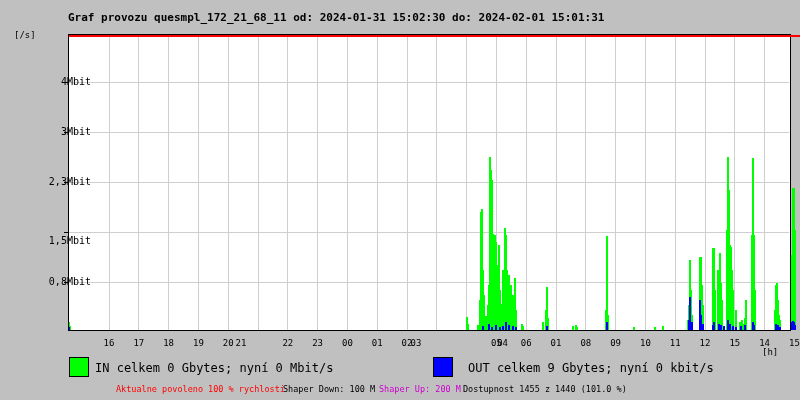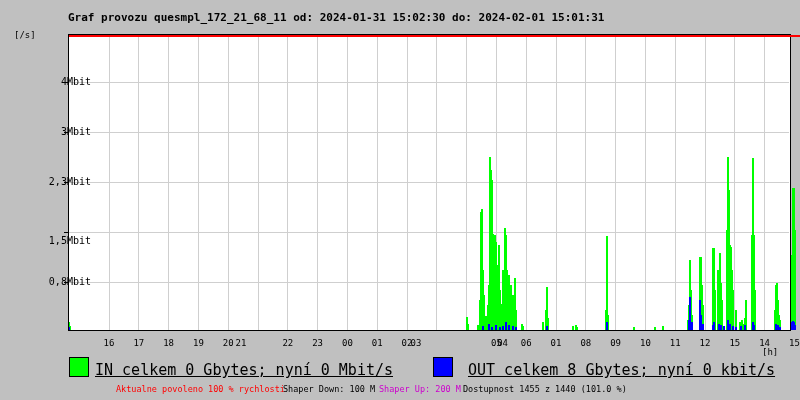--- a/index.html
+++ b/index.html
@@ -7,21 +7,21 @@
        font-family:"DejaVu Sans Mono",monospace;}
   .abs{position:absolute;}
   #graph-title{left:68px;top:11px;font-size:11px;font-weight:bold;white-space:pre;}
   #y-unit{left:14px;top:30px;font-size:9px;}
   #plot-svg{left:0;top:0;}
   .ylab{left:0;width:65px;text-align:right;font-size:10px;line-height:10px;height:10px;padding-left:26px;}
   .xlab{width:22px;text-align:center;font-size:9px;line-height:10px;top:338px;}
   #x-unit{left:762px;top:347px;font-size:9px;}
   .swatch{width:18px;height:18px;top:357px;border:1px solid #000;}
   #in-swatch{left:69px;} #out-swatch{left:433px;}
-  .leglab{top:361px;font-size:15px;white-space:pre;text-decoration:underline;}
+  .leglab{top:361px;font-size:12px;white-space:pre;}
   #in-label{left:95px;} #out-label{left:468px;}
   .foot{top:384px;font-size:8.5px;white-space:pre;}
   #foot-allowed{left:116px;} #foot-down{left:283px;}
   #foot-up{left:379px;} #foot-avail{left:463px;}
 </style>
 </head>
 <body style="background: rgb(192, 192, 192);">
 
 <div class="abs" id="graph-title">Graf provozu quesmpl_172_21_68_11 od: 2024-01-31 15:02:30 do: 2024-02-01 15:01:31</div>
 <div class="abs" id="y-unit">[/s]</div>
@@ -234,18 +234,18 @@
     <span class="abs xlab" style="left: 694px;">12</span>
     <span class="abs xlab" style="left: 723.8px;">15</span>
     <span class="abs xlab" style="left: 753.6px;">14</span>
     <span class="abs xlab" style="left: 783.4px;">15</span>
   </div>
 <div class="abs" id="x-unit">[h]</div>
 
 <div class="abs swatch" id="in-swatch" style="background: rgb(0, 255, 0);"></div>
 <div class="abs leglab" id="in-label">IN celkem 0 Gbytes; nyní 0 Mbit/s</div>
 <div class="abs swatch" id="out-swatch" style="background: rgb(0, 0, 255);"></div>
-<div class="abs leglab" id="out-label">OUT celkem 8 Gbytes; nyní 0 kbit/s</div>
+<div class="abs leglab" id="out-label">OUT celkem 9 Gbytes; nyní 0 kbit/s</div>
 
 <div class="abs foot" id="foot-allowed" style="color: rgb(255, 0, 0);">Aktualne povoleno 100 % rychlosti</div>
 <div class="abs foot" id="foot-down" style="color: rgb(0, 0, 0);">Shaper Down: 100 M</div>
 <div class="abs foot" id="foot-up" style="color: rgb(204, 0, 204);">Shaper Up: 200 M</div>
 <div class="abs foot" id="foot-avail" style="color: rgb(0, 0, 0);">Dostupnost 1455 z 1440 (101.0 %)</div>
 
 </body></html>

